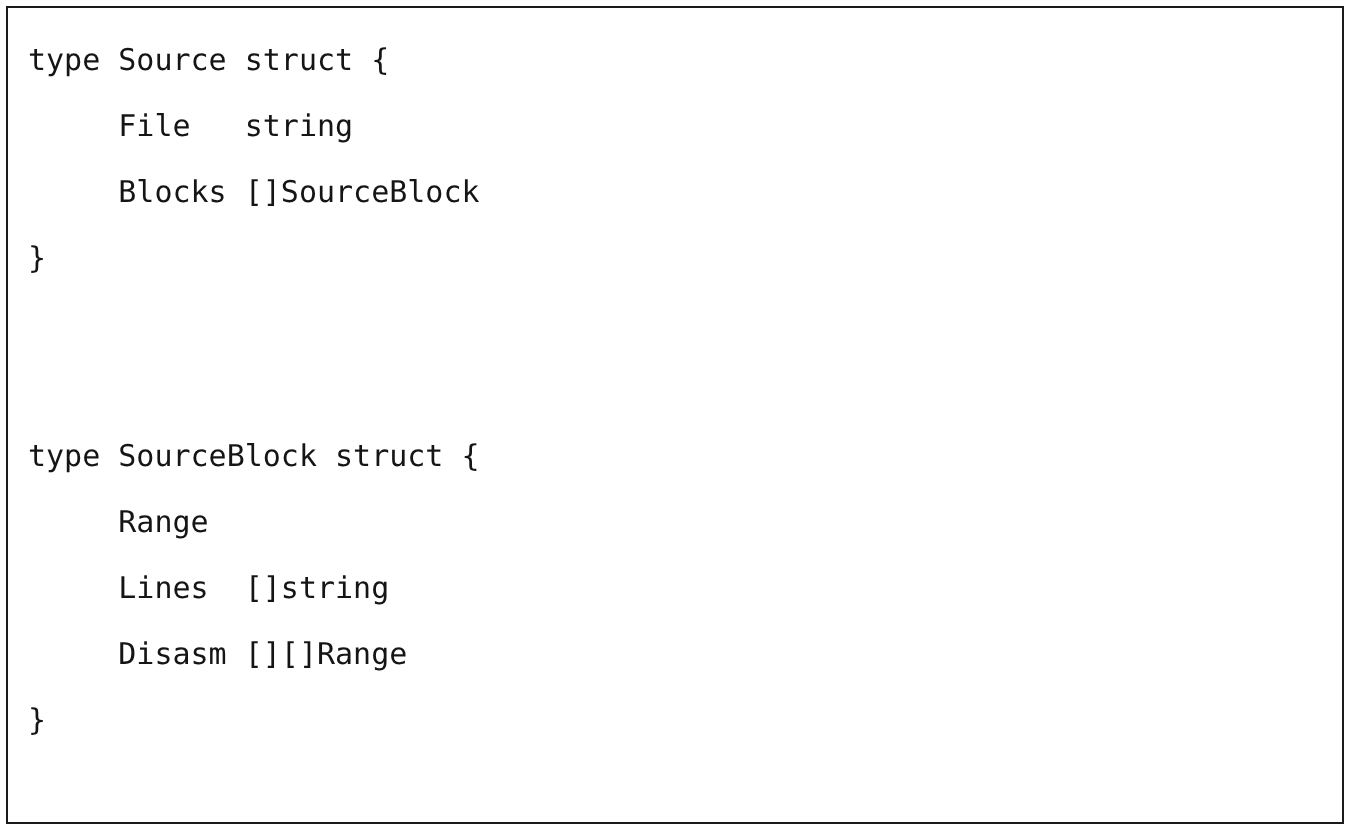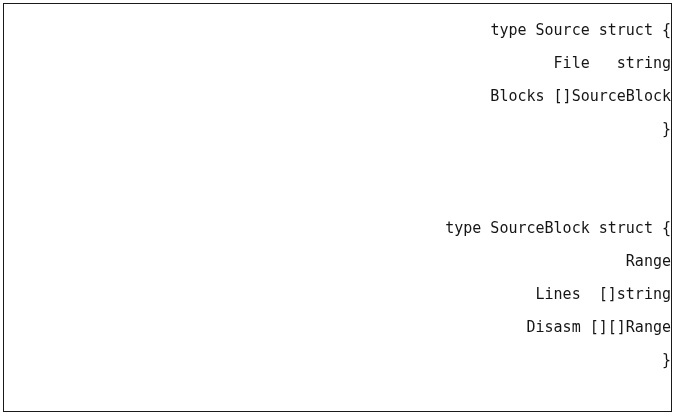--- a/index.html
+++ b/index.html
@@ -12,21 +12,20 @@
     width: 681px;
     height: 418px;
     overflow: hidden;
     font-family: "DejaVu Sans Mono", "Liberation Mono", monospace;
   }
   #screen {
     position: relative;
     width: 681px;
     height: 390px;
     background: #ffffff;
-    text-align: right;
   }
   #code-box {
     position: absolute;
     left: 3px;
     top: 3px;
     width: 669px;
     height: 409px;
     box-sizing: border-box;
     border: 1px solid #1a1a1a;
     background: #ffffff;

